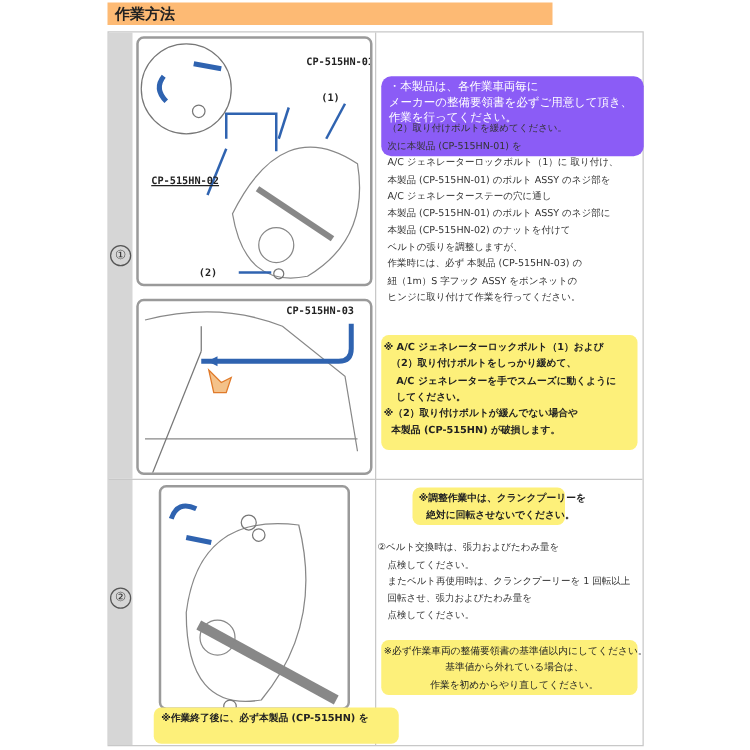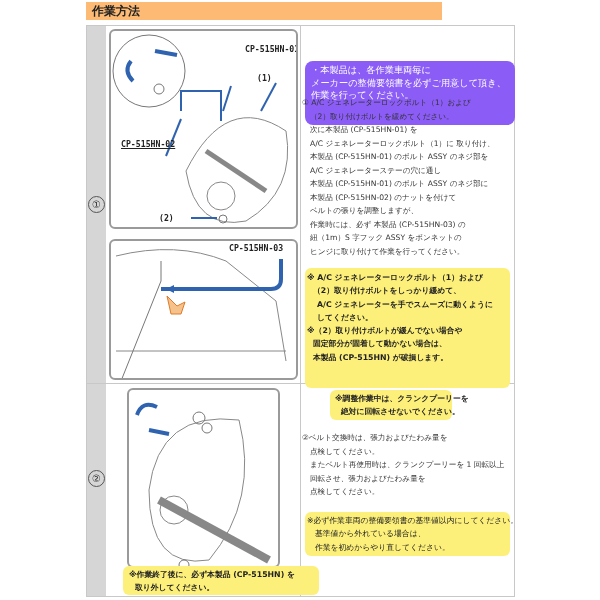--- a/index.html
+++ b/index.html
@@ -76,69 +76,66 @@
     </svg>
     <div class="label" style="left:118px;top:2px;">CP-515HN-03</div>
   </div>
 
   <div class="red-box">
     <div>・本製品は、各作業車両毎に</div>
     <div>メーカーの整備要領書を必ずご用意して頂き、</div>
     <div>作業を行ってください。</div>
   </div>
   <div class="txt" style="left:215px;top:70px;">
-    <div>① A/C ジェネレーターロックボルト（1）および</div>
     <div style="padding-left:8px">（2）取り付けボルトを緩めてください。</div>
     <div style="padding-left:8px">次に本製品 (CP-515HN-01) を</div>
     <div style="padding-left:8px">A/C ジェネレーターロックボルト（1）に 取り付け、</div>
     <div style="padding-left:8px">本製品 (CP-515HN-01) のボルト ASSY のネジ部を</div>
     <div style="padding-left:8px">A/C ジェネレーターステーの穴に通し</div>
     <div style="padding-left:8px">本製品 (CP-515HN-01) のボルト ASSY のネジ部に</div>
     <div style="padding-left:8px">本製品 (CP-515HN-02) のナットを付けて</div>
     <div style="padding-left:8px">ベルトの張りを調整しますが、</div>
     <div style="padding-left:8px">作業時には、必ず 本製品 (CP-515HN-03) の</div>
     <div style="padding-left:8px">紐（1m）S 字フック ASSY をボンネットの</div>
     <div style="padding-left:8px">ヒンジに取り付けて作業を行ってください。</div>
   </div>
-  <div class="yellow" style="left:218px;top:242px;width:205px;height:120px;padding:3px 2px;">
+  <div class="yellow" style="left:218px;top:242px;width:205px;height:92px;padding:3px 2px;">
     <div class="ytxt">※ A/C ジェネレーターロックボルト（1）および</div>
     <div class="ytxt" style="padding-left:6px">（2）取り付けボルトをしっかり緩めて、</div>
     <div class="ytxt" style="padding-left:10px">A/C ジェネレーターを手でスムーズに動くように</div>
     <div class="ytxt" style="padding-left:10px">してください。</div>
     <div class="ytxt">※（2）取り付けボルトが緩んでない場合や</div>
-    <div class="ytxt" style="padding-left:6px">固定部分が固着して動かない場合は、</div>
     <div class="ytxt" style="padding-left:6px">本製品 (CP-515HN) が破損します。</div>
   </div>
 
   <div class="img-panel" style="left:40px;top:362px;width:153px;height:180px;">
     <svg width="153" height="180">
       <path d="M8 25 q5 -15 20 -8" stroke="#2f63b0" stroke-width="4" fill="none"></path>
       <path d="M20 40 l20 4" stroke="#2f63b0" stroke-width="4"></path>
       <path d="M20 100 q10 -80 90 -70 q20 80 -30 140 q-60 10 -60 -70z" fill="none" stroke="#888"></path>
       <path d="M30 110 l110 60" stroke="#888" stroke-width="8" fill="none"></path>
       <circle cx="45" cy="120" r="14" fill="none" stroke="#888"></circle>
       <circle cx="70" cy="28" r="6" fill="none" stroke="#777"></circle>
       <circle cx="78" cy="38" r="5" fill="none" stroke="#777"></circle>
       <circle cx="55" cy="175" r="5" fill="none" stroke="#777"></circle>
     </svg>
   </div>
   <div class="yellow" style="left:36px;top:540px;width:196px;height:29px;padding:2px 6px;">
     <div class="ytxt">※作業終了後に、必ず本製品 (CP-515HN) を</div>
-    <div class="ytxt" style="padding-left:6px">取り外してください。</div>
   </div>
 
   <div class="yellow" style="left:243px;top:364px;width:122px;height:30px;padding:2px 5px;">
     <div class="ytxt">※調整作業中は、クランクプーリーを</div>
     <div class="ytxt" style="padding-left:6px">絶対に回転させないでください。</div>
   </div>
   <div class="txt" style="left:215px;top:405px;">
     <div>②ベルト交換時は、張力およびたわみ量を</div>
     <div style="padding-left:8px">点検してください。</div>
     <div style="padding-left:8px">またベルト再使用時は、クランクプーリーを 1 回転以上</div>
     <div style="padding-left:8px">回転させ、張力およびたわみ量を</div>
     <div style="padding-left:8px">点検してください。</div>
   </div>
-  <div class="yellow" style="left:218px;top:486px;width:205px;height:44px;padding:2px 2px;">
+  <div class="yellow" style="left:218px;top:486px;width:205px;height:44px;padding:2px 2px;text-align:center;">
     <div class="ytxt" style="font-weight:normal">※必ず作業車両の整備要領書の基準値以内にしてください。</div>
     <div class="ytxt" style="padding-left:8px;font-weight:normal">基準値から外れている場合は、</div>
     <div class="ytxt" style="padding-left:8px;font-weight:normal">作業を初めからやり直してください。</div>
   </div>
 </div>
 
 </body></html>

